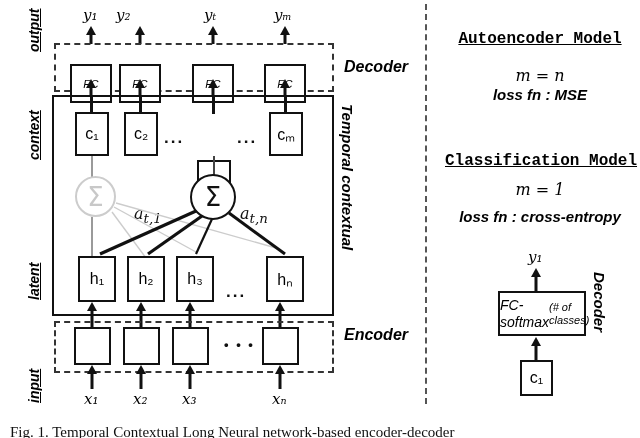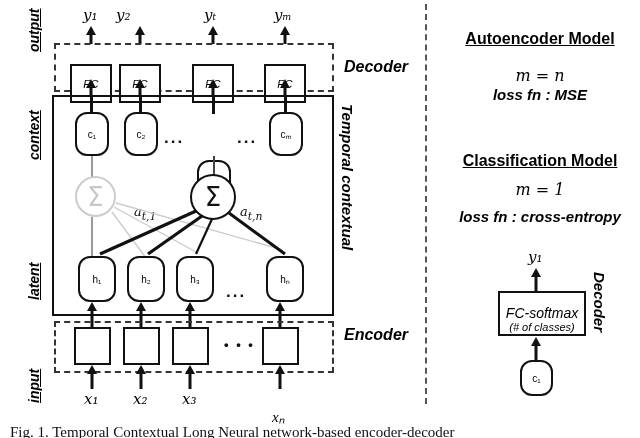--- a/index.html
+++ b/index.html
@@ -5,21 +5,21 @@
   html,body{margin:0;padding:0;background:#ffffff;}
   body{width:640px;height:438px;overflow:hidden;
        font-family:"Liberation Sans", sans-serif; color:#000;}
   #fig{position:relative;width:640px;height:438px;background:#fff;}
 
   
   .box{position:absolute;box-sizing:border-box;background:#fff;
        border:2.5px solid #111;display:flex;align-items:center;
        justify-content:center;}
   .fcbox{font-style:italic;font-size:11px;letter-spacing:.5px;margin-top:17px;}
-  .cbox,.hbox{font-size:10px;border-radius:12px;}
+  .cbox,.hbox{font-size:16px;}
 
   
   .dashgrp{position:absolute;box-sizing:border-box;
            border:2px dashed #333;background:transparent;}
   .solidgrp{position:absolute;box-sizing:border-box;
             border:2.5px solid #111;background:transparent;}
 
   
   .varrow{position:absolute;width:0;}
   .varrow .shaft{position:absolute;left:50%;transform:translateX(-50%);
@@ -42,38 +42,38 @@
   
   .rotlabel{position:absolute;font-style:italic;white-space:nowrap;
             transform-origin:0 0;}
   .rot-left{transform:rotate(-90deg);text-decoration:underline;
             font-size:14px;font-weight:600;}
   .rot-right{transform:rotate(90deg);font-size:15px;font-weight:700;font-style:italic;}
 
   
   .lbl{position:absolute;white-space:nowrap;}
   .mathlbl{font-family:"DejaVu Serif",serif;font-style:italic;font-size:15px;}
-  .attlbl{font-family:"DejaVu Serif",serif;font-style:italic;font-size:13px;color:#111;}
+  .attlbl{font-family:"DejaVu Serif",serif;font-style:italic;font-size:16px;color:#111;}
   .grpname{font-style:italic;font-weight:700;font-size:16px;}
   .dots{position:absolute;font-size:17px;font-weight:700;letter-spacing:2px;color:#111;}
 
   
   .divider{position:absolute;border-left:2px dashed #555;}
 
   
   .rtitle{position:absolute;font-weight:700;font-size:16px;
-          text-decoration:underline;white-space:nowrap;text-align:center;}
+          text-decoration:underline;white-space:nowrap;text-align:center;font-family:Liberation Mono, monospace;}
   .reqn{position:absolute;font-family:"DejaVu Serif",serif;font-style:italic;
         font-size:16px;white-space:nowrap;text-align:center;}
   .rloss{position:absolute;font-style:italic;font-weight:700;font-size:15px;
          white-space:nowrap;text-align:center;}
 
   .softbox{position:absolute;box-sizing:border-box;border:2.5px solid #111;
-           background:#fff;display:flex;flex-direction:column;
-           align-items:center;justify-content:flex-end;line-height:1.15;}
+           background:#fff;display:flex;flex-direction:row;
+           align-items:center;justify-content:flex-start;line-height:1.15;}
   .softbox .l1{font-style:italic;font-size:14px;}
   .softbox .l2{font-style:italic;font-size:11px;}
 
   
   .caption{position:absolute;font-family:"Liberation Serif",serif;
            font-size:15px;color:#111;white-space:nowrap;}
 
   
   svg.att{position:absolute;left:0;top:0;width:640px;height:438px;
           pointer-events:none;}
@@ -226,21 +226,21 @@
       <div class="shaft" style="top:7px;height:17px;"></div>
   </div>
   <div class="varrow" style="left:280px;top:365px;height:24px;">
     <div class="head"></div>
       <div class="shaft" style="top:7px;height:17px;"></div>
   </div>
 
   <div class="lbl mathlbl" style="left:84px;top:390px;">x₁</div>
   <div class="lbl mathlbl" style="left:133px;top:390px;">x₂</div>
   <div class="lbl mathlbl" style="left:182px;top:390px;">x₃</div>
-  <div class="lbl mathlbl" style="left:272px;top:406px;font-family:Liberation Serif, serif;">xₙ</div>
+  <div class="lbl mathlbl" style="left:272px;top:390px;">xₙ</div>
 
   <div class="divider" style="left:425px;top:4px;height:400px;"></div>
 
   <div class="rtitle" style="left:445px;top:30px;width:190px;">Autoencoder Model</div>
   <div class="reqn" style="left:445px;top:58px;width:190px;margin-top:8px;">m = n</div>
   <div class="rloss" style="left:445px;top:86px;width:190px;">loss fn : MSE</div>
 
   <div class="rtitle" style="left:445px;top:152px;width:190px;">Classification Model</div>
   <div class="reqn" style="left:445px;top:180px;width:190px;">m = 1</div>
   <div class="rloss" style="left:440px;top:208px;width:200px;">loss fn : cross-entropy</div>

